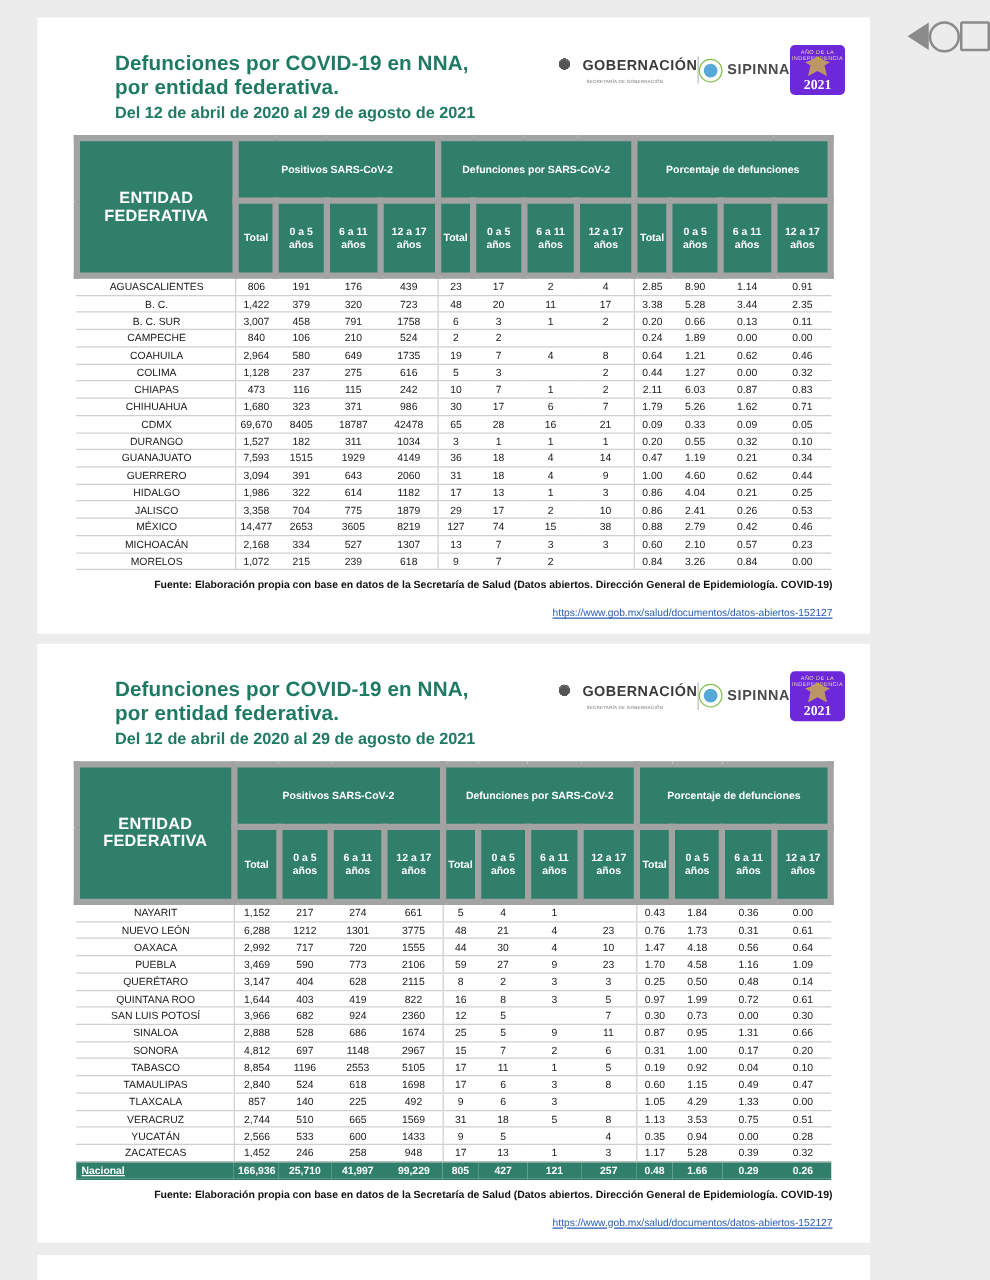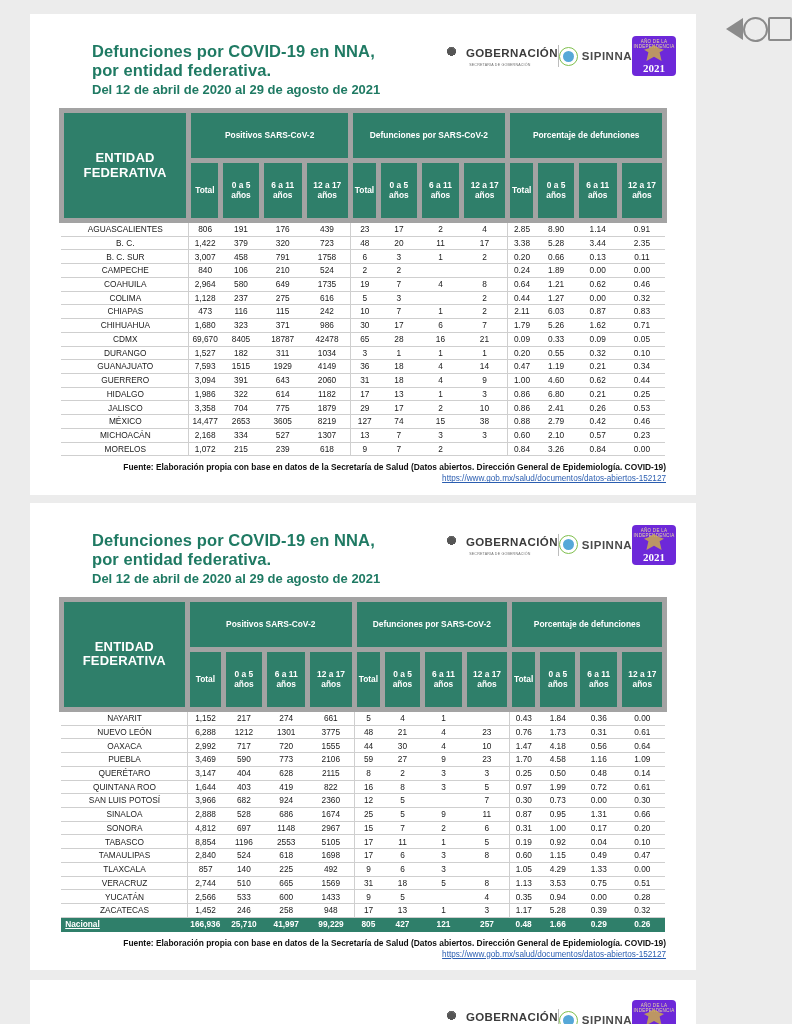--- a/index.html
+++ b/index.html
@@ -214,21 +214,21 @@
     font-weight: bold;
     color: #111;
     line-height: 1.3;
     text-align: right;
   }
   .fuente .link {
     display: block;
     color: #2a5db0;
     font-weight: normal;
     font-size: 8.2px;
-    margin-top: 1px;
+    margin-top: 13px;
   }
   .slide-partial {
     background: #fff;
     margin: 10px 30px 0 30px;
     padding: 16px 16px 10px 16px;
     box-sizing: border-box;
     height: 64px;
     overflow: hidden;
   }
   .navbar {
@@ -505,21 +505,21 @@
               <td class="name">HIDALGO</td>
               <td class="sep-left">1,986</td>
               <td>322</td>
               <td>614</td>
               <td>1182</td>
               <td class="sep-left">17</td>
               <td>13</td>
               <td>1</td>
               <td>3</td>
               <td class="sep-left">0.86</td>
-              <td>6.80</td>
+              <td>4.04</td>
               <td>0.21</td>
               <td>0.25</td>
             </tr>
             <tr>
               <td class="name">JALISCO</td>
               <td class="sep-left">3,358</td>
               <td>704</td>
               <td>775</td>
               <td>1879</td>
               <td class="sep-left">29</td>

